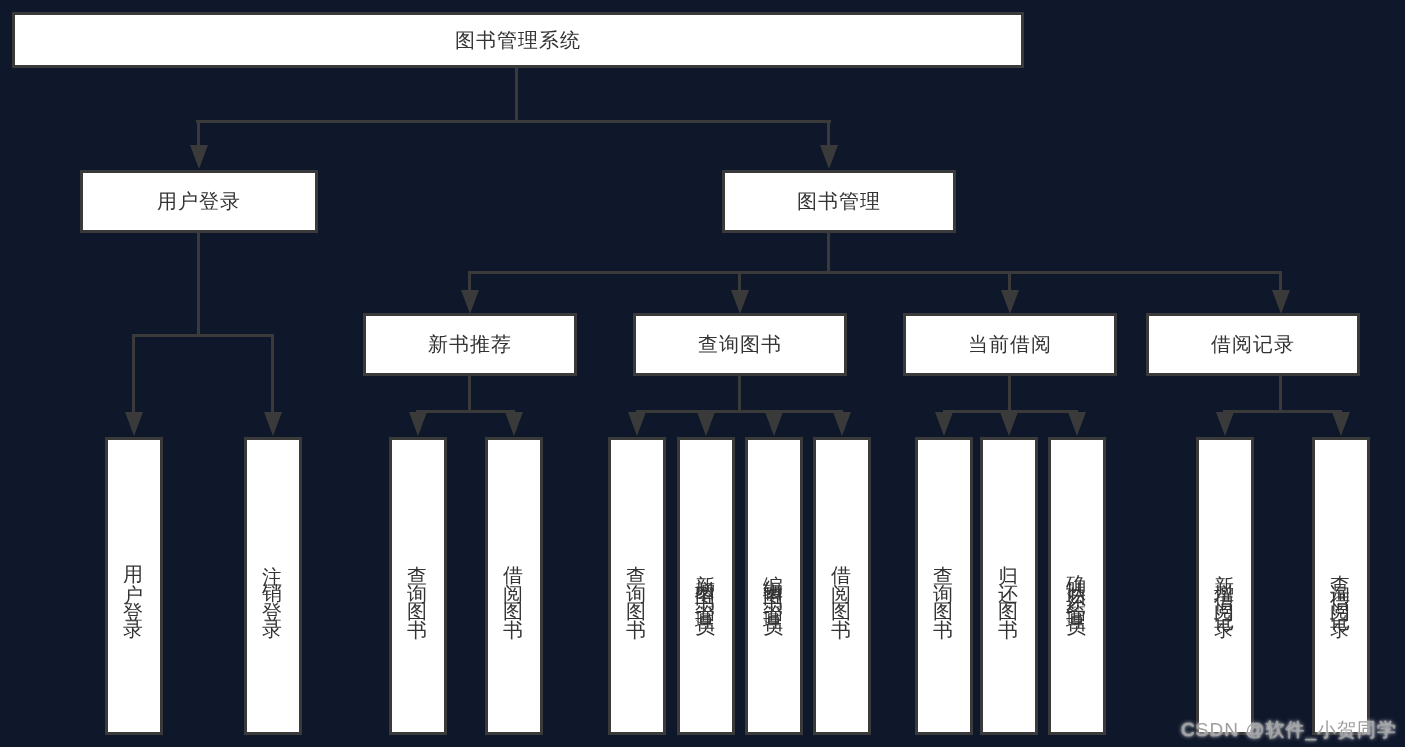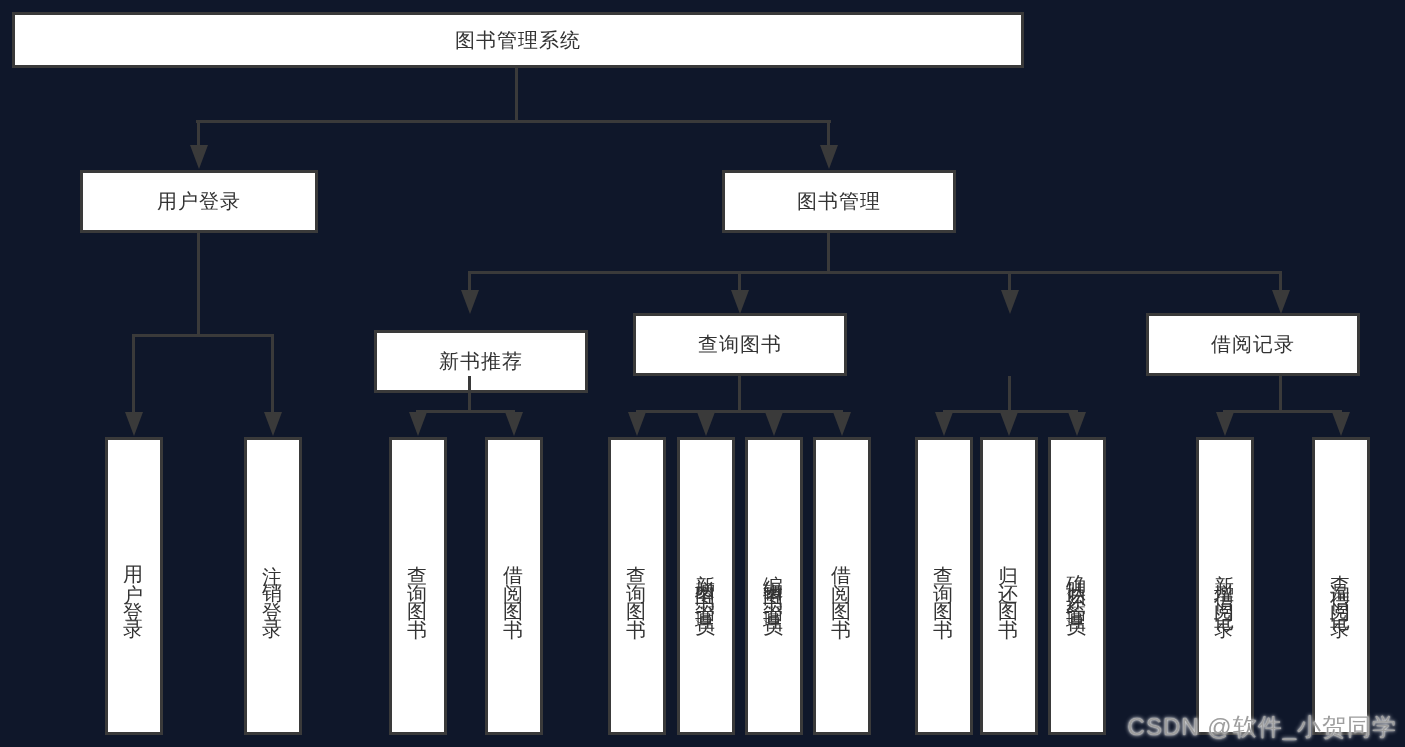--- a/index.html
+++ b/index.html
@@ -36,21 +36,21 @@
     position: absolute;
     width: 0; height: 0;
     border-left: 9px solid transparent;
     border-right: 9px solid transparent;
     border-top: 24px solid #3a3a3a;
   }
   #watermark {
     position: absolute;
     right: 8px;
     bottom: 4px;
-    font-size: 24px;
+    font-size: 19px;
     color: #9e9e9e;
     letter-spacing: 1px;
     text-shadow: 0 0 2px #ffffff, 0 0 4px #ffffff;
     white-space: nowrap;
     text-align: right;
   }
 </style>
 </head>
 <body>
 
@@ -85,25 +85,28 @@
   <div class="hline" style="left:468px; top:271px; width:814px;"></div>
   <div class="vline" style="left:468px; top:271px; height:20px;"></div>
   <div class="arrow" style="left:461px; top:290px;"></div>
   <div class="vline" style="left:738px; top:271px; height:20px;"></div>
   <div class="arrow" style="left:731px; top:290px;"></div>
   <div class="vline" style="left:1008px; top:271px; height:20px;"></div>
   <div class="arrow" style="left:1001px; top:290px;"></div>
   <div class="vline" style="left:1279px; top:271px; height:20px;"></div>
   <div class="arrow" style="left:1272px; top:290px;"></div>
 
-  <div class="box" style="left:374px; top:313px; width:214px; height:63px;margin-top:17px;">
+  <div class="box" style="left:363px; top:313px; width:214px; height:63px;">
     <span>新书推荐</span>
   </div>
   <div class="box" style="left:633px; top:313px; width:214px; height:63px;">
     <span>查询图书</span>
+  </div>
+  <div class="box" style="left:903px; top:313px; width:214px; height:63px;">
+    <span>当前借阅</span>
   </div>
   <div class="box" style="left:1146px; top:313px; width:214px; height:63px;">
     <span>借阅记录</span>
   </div>
 
   <div class="vline" style="left:468px; top:376px; height:34px;"></div>
   <div class="hline" style="left:416px; top:410px; width:99px;"></div>
   <div class="arrow" style="left:409px; top:412px;"></div>
   <div class="arrow" style="left:505px; top:412px;"></div>
 

